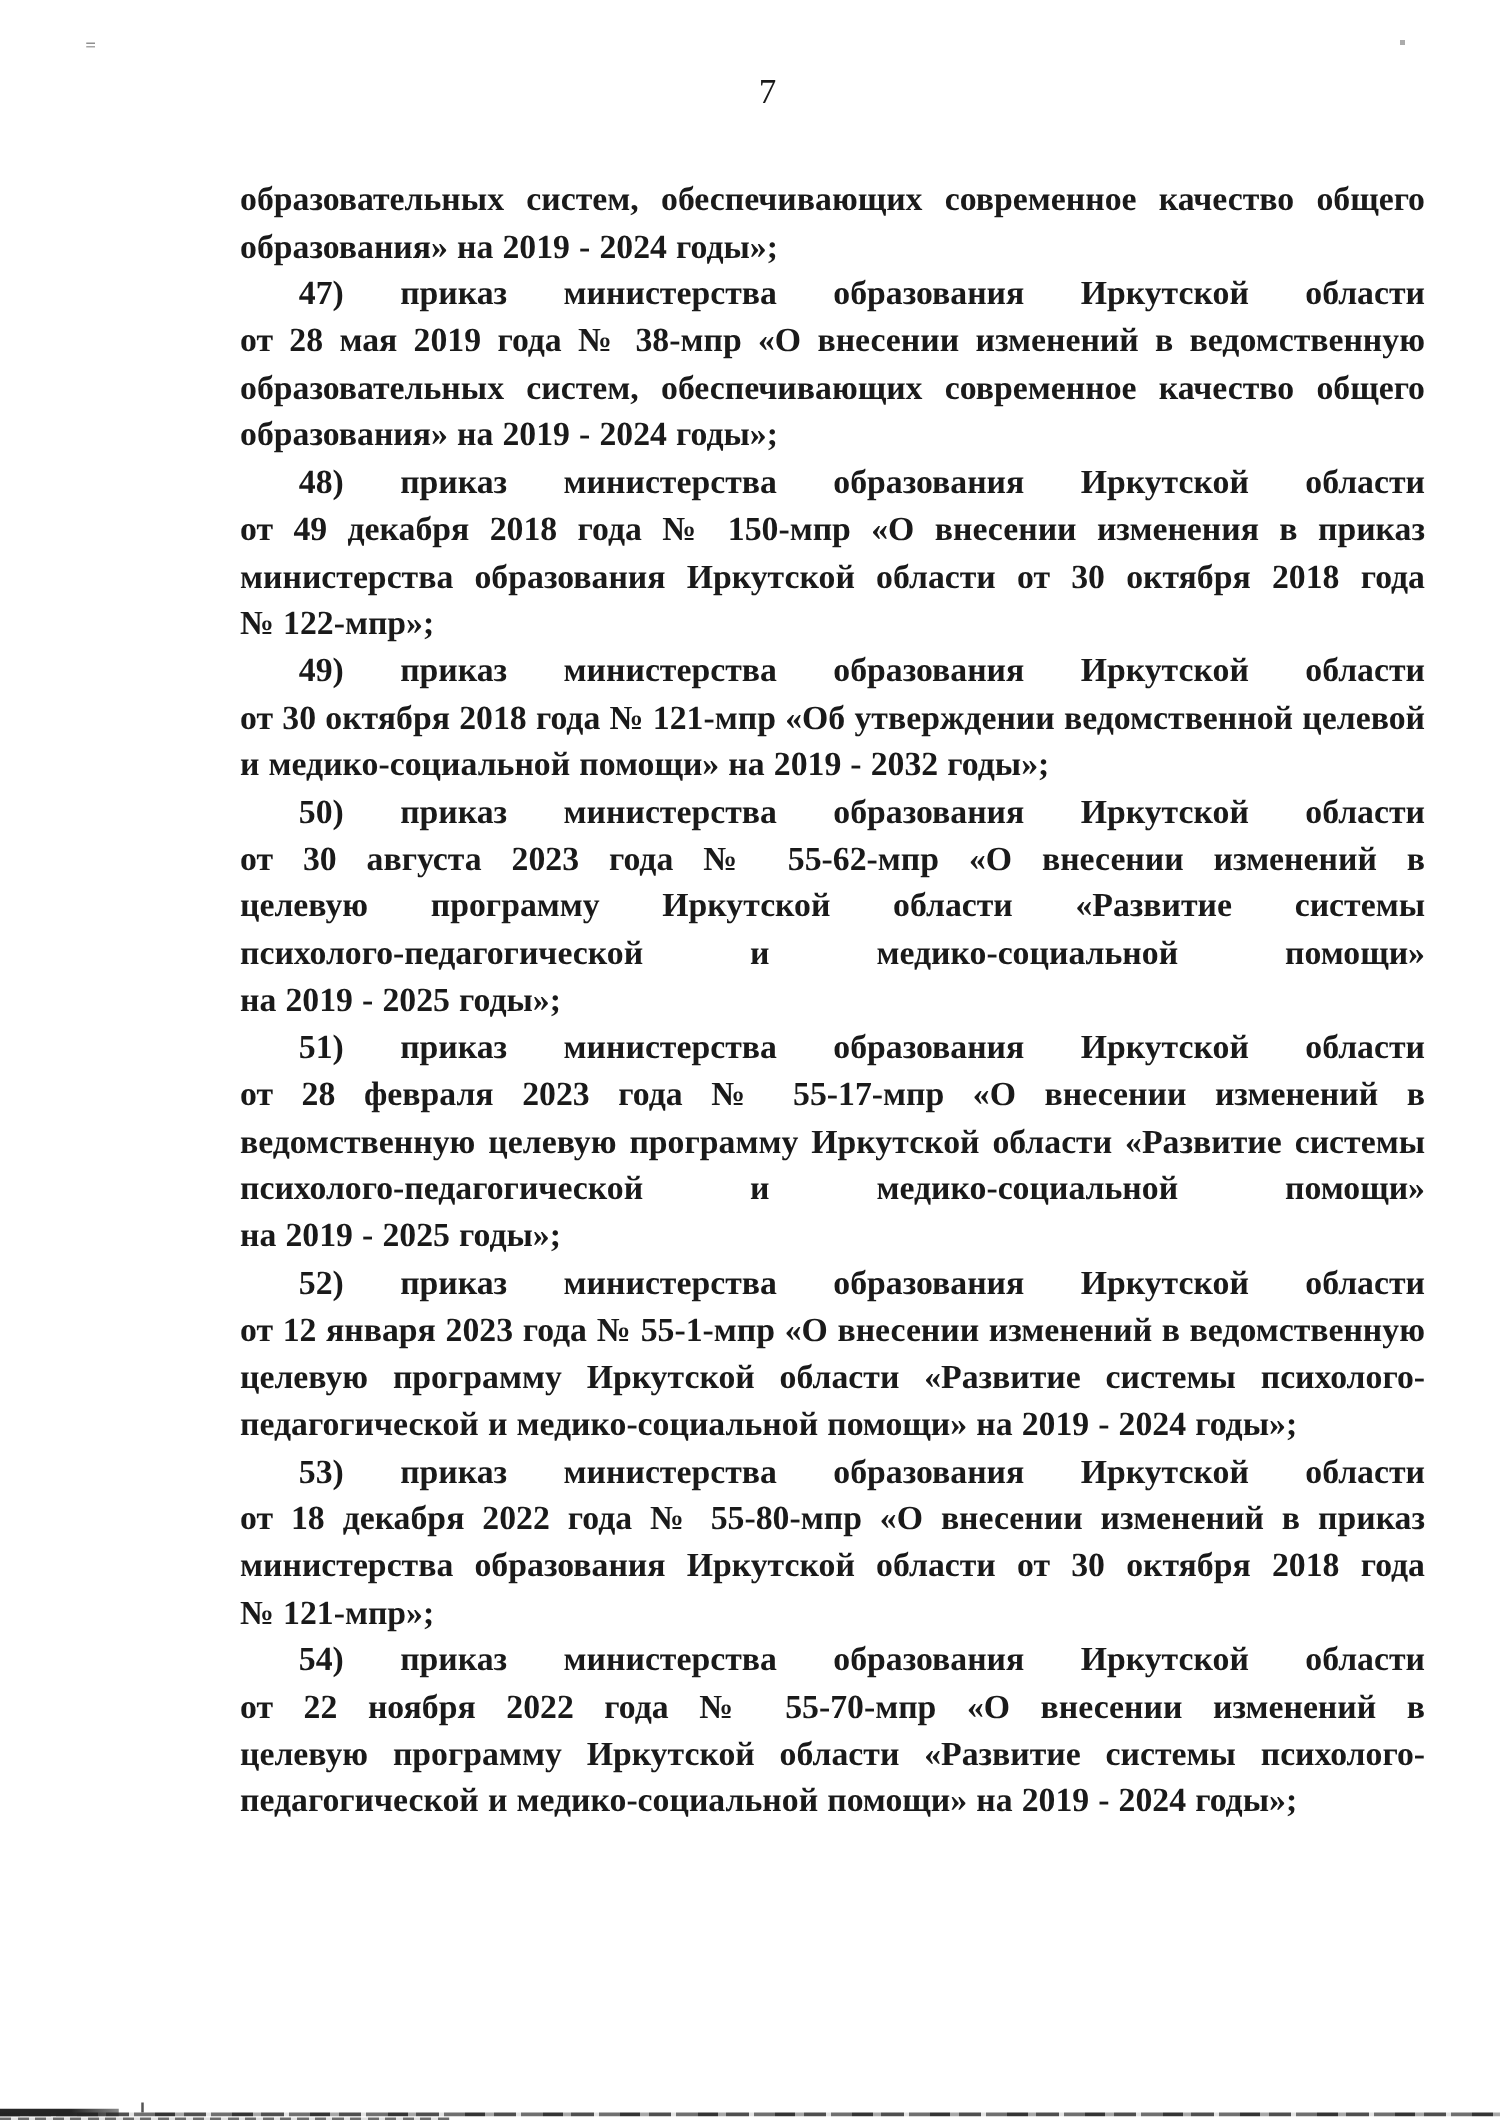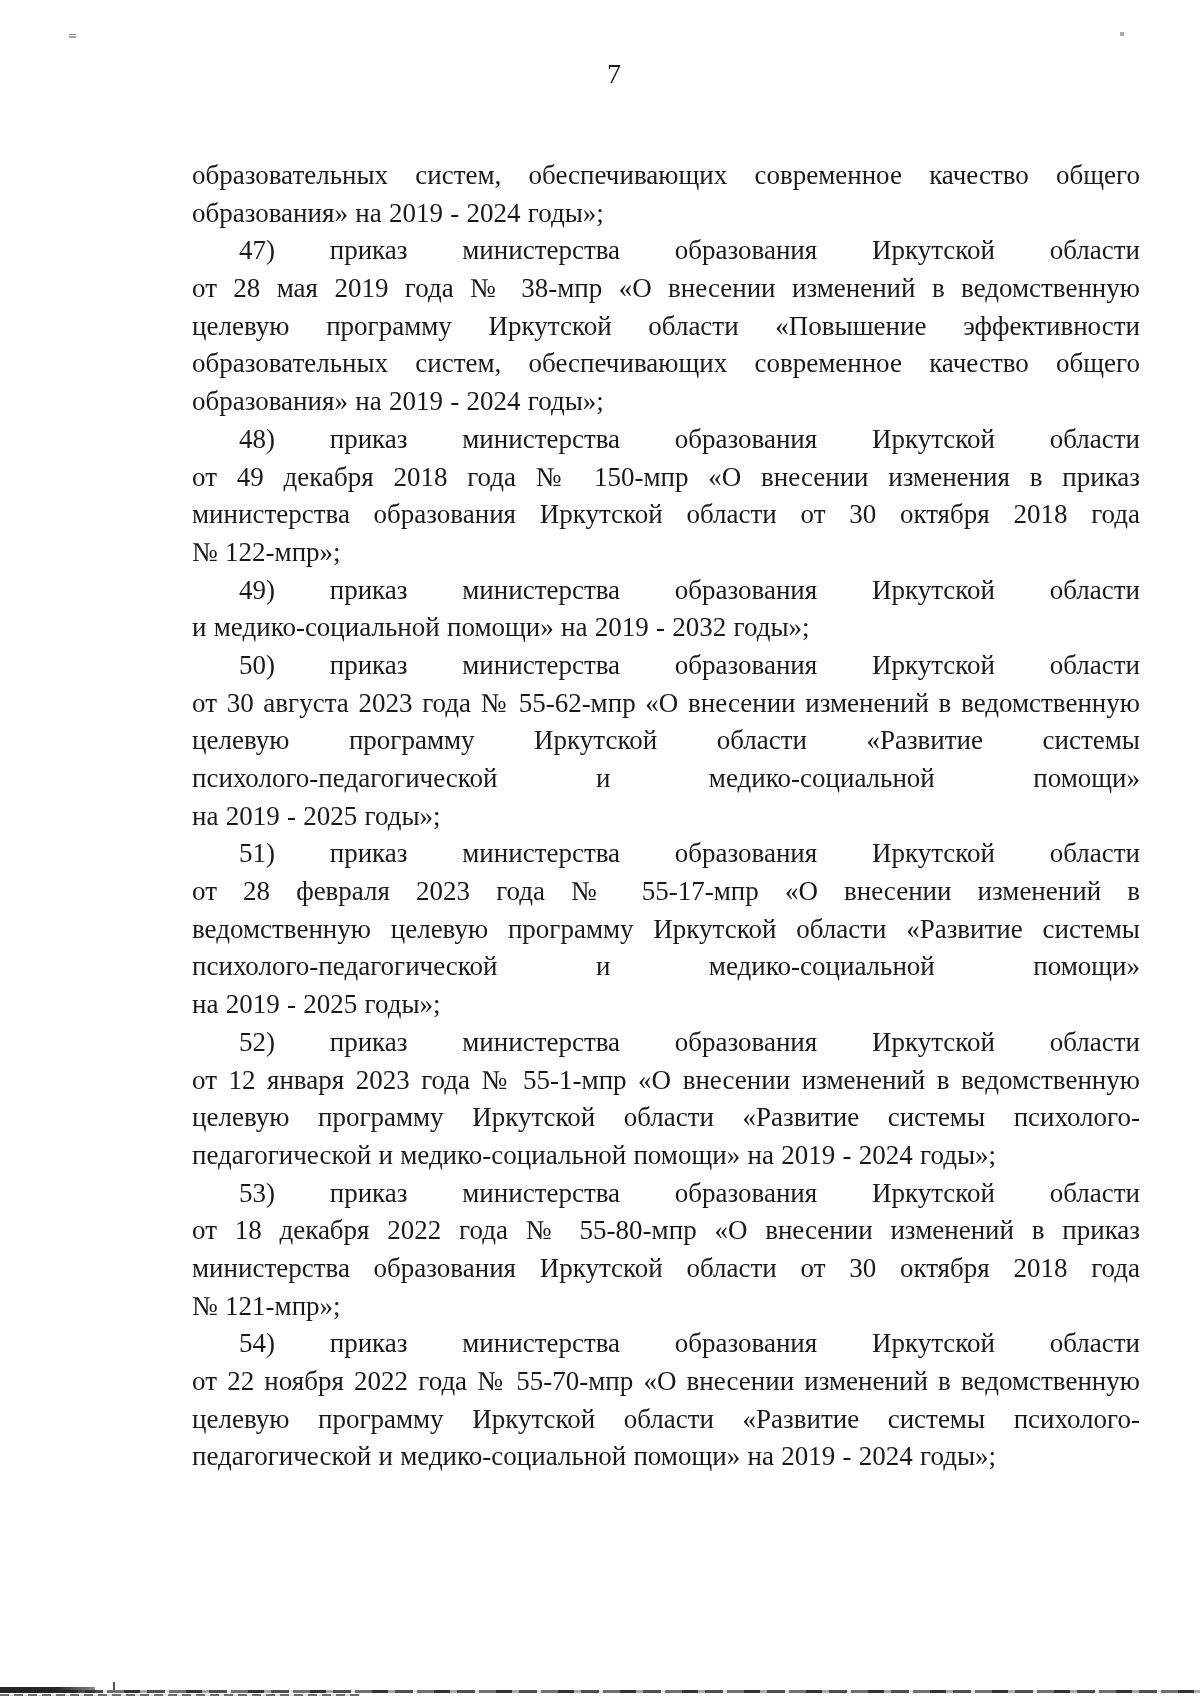--- a/index.html
+++ b/index.html
@@ -23,24 +23,25 @@
     width: 1200px;
     padding-left: 28px;
     box-sizing: border-box;
     text-align: center;
     font-size: 28px;
     line-height: 32px;
     color: #1a1a1a;
   }
   .body {
     position: absolute;
-    top: 157px;
+    top: 141px;
     left: 192px;
     width: 948px;
     font-size: 27px;
+    font-weight: bold;
   }
   .paragraph { margin: 0; padding: 0; }
   .line {
     height: 37.7px;
     line-height: 37.7px;
     overflow: hidden;
     text-align: justify;
     text-align-last: justify;
     white-space: normal;
     word-spacing: 0.02em;
@@ -117,32 +118,32 @@
   <div class="page-number">7</div>
 
   <div class="body" id="doc-body">
       <div class="paragraph">
         <div class="line">образовательных систем, обеспечивающих современное качество общего</div>
         <div class="line last">образования» на 2019 - 2024 годы»;</div>
       </div>
       <div class="paragraph">
         <div class="line indent">47) приказ министерства образования Иркутской области</div>
         <div class="line">от 28 мая 2019 года № 38-мпр «О внесении изменений в ведомственную</div>
-        <div class="line">целевую программу Иркутской области «Повышение эффективности</div>
         <div class="line">образовательных систем, обеспечивающих современное качество общего</div>
         <div class="line last">образования» на 2019 - 2024 годы»;</div>
       </div>
       <div class="paragraph">
         <div class="line indent">48) приказ министерства образования Иркутской области</div>
         <div class="line">от 49 декабря 2018 года № 150-мпр «О внесении изменения в приказ</div>
         <div class="line">министерства образования Иркутской области от 30 октября 2018 года</div>
         <div class="line last">№ 122-мпр»;</div>
       </div>
       <div class="paragraph">
         <div class="line indent">49) приказ министерства образования Иркутской области</div>
+        <div class="line">от 30 октября 2018 года № 121-мпр «Об утверждении ведомственной целевой</div>
         <div class="line last">и медико-социальной помощи» на 2019 - 2032 годы»;</div>
       </div>
       <div class="paragraph">
         <div class="line indent">50) приказ министерства образования Иркутской области</div>
         <div class="line">от 30 августа 2023 года № 55-62-мпр «О внесении изменений в ведомственную</div>
         <div class="line">целевую программу Иркутской области «Развитие системы</div>
         <div class="line">психолого-педагогической и медико-социальной помощи»</div>
         <div class="line last">на 2019 - 2025 годы»;</div>
       </div>
       <div class="paragraph">

